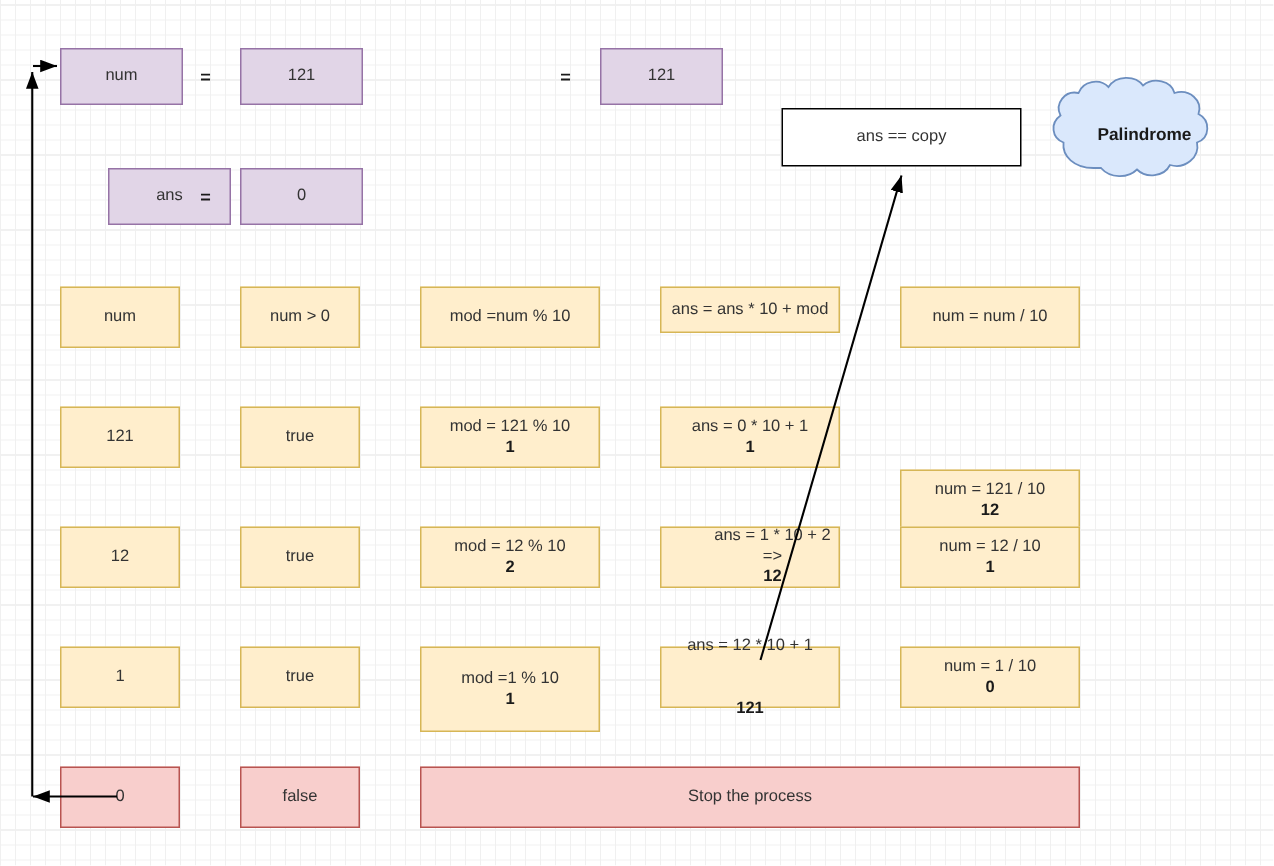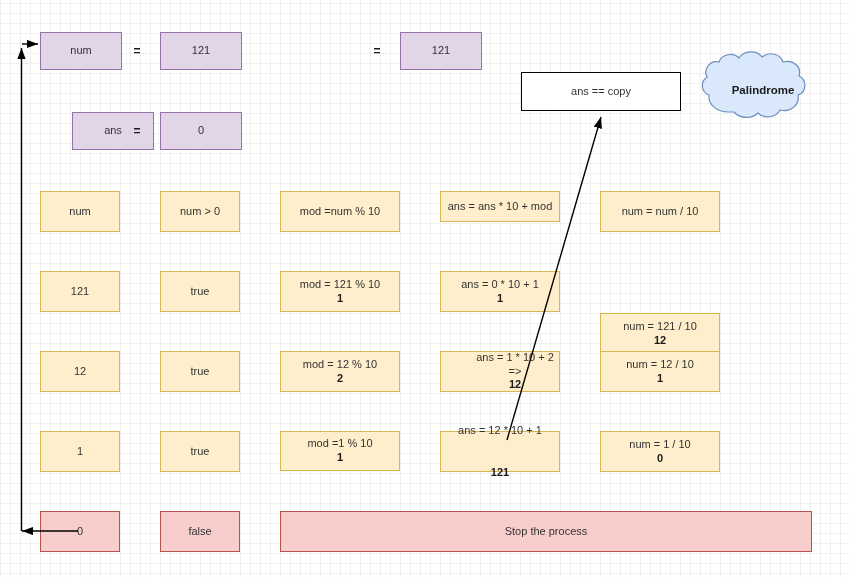--- a/index.html
+++ b/index.html
@@ -201,40 +201,40 @@
     <span>num = 12 / 10</span>
     <span class="line2">1</span>
   </div>
 
   <div class="node yellow" style="left:40px; top:431px; width:80px; height:41px;">
     <span>1</span>
   </div>
   <div class="node yellow" style="left:160px; top:431px; width:80px; height:41px;">
     <span>true</span>
   </div>
-  <div class="node yellow" style="left:280px; top:431px; width:120px; height:40px;">
+  <div class="node yellow" style="left:280px; top:431px; width:120px; height:57px;">
     <span>mod =1 % 10</span>
     <span class="line2">1</span>
   </div>
   <div class="node yellow" style="left:440px; top:431px; width:120px; height:41px;gap:28px;">
     <span>ans = 12 * 10 + 1</span>
     <span class="line2">121</span>
   </div>
   <div class="node yellow" style="left:600px; top:431px; width:120px; height:41px;">
     <span>num = 1 / 10</span>
     <span class="line2">0</span>
   </div>
 
   <div class="node pink" style="left:40px; top:511px; width:80px; height:41px;">
     <span>0</span>
   </div>
   <div class="node pink" style="left:160px; top:511px; width:80px; height:41px;">
     <span>false</span>
   </div>
-  <div class="node pink" style="left:280px; top:511px; width:532px; height:41px;">
+  <div class="node pink" style="left:280px; top:511px; width:440px; height:41px;">
     <span>Stop the process</span>
   </div>
 
   <svg class="overlay" viewBox="0 0 849 577" xmlns="http://www.w3.org/2000/svg" aria-hidden="true">
     <defs>
       <marker id="arrowhead" markerWidth="9" markerHeight="9" refX="8" refY="3" orient="auto" markerUnits="strokeWidth">
         <path d="M0,0 L8,3 L0,6 z" fill="#000000"></path>
       </marker>
     </defs>
 

